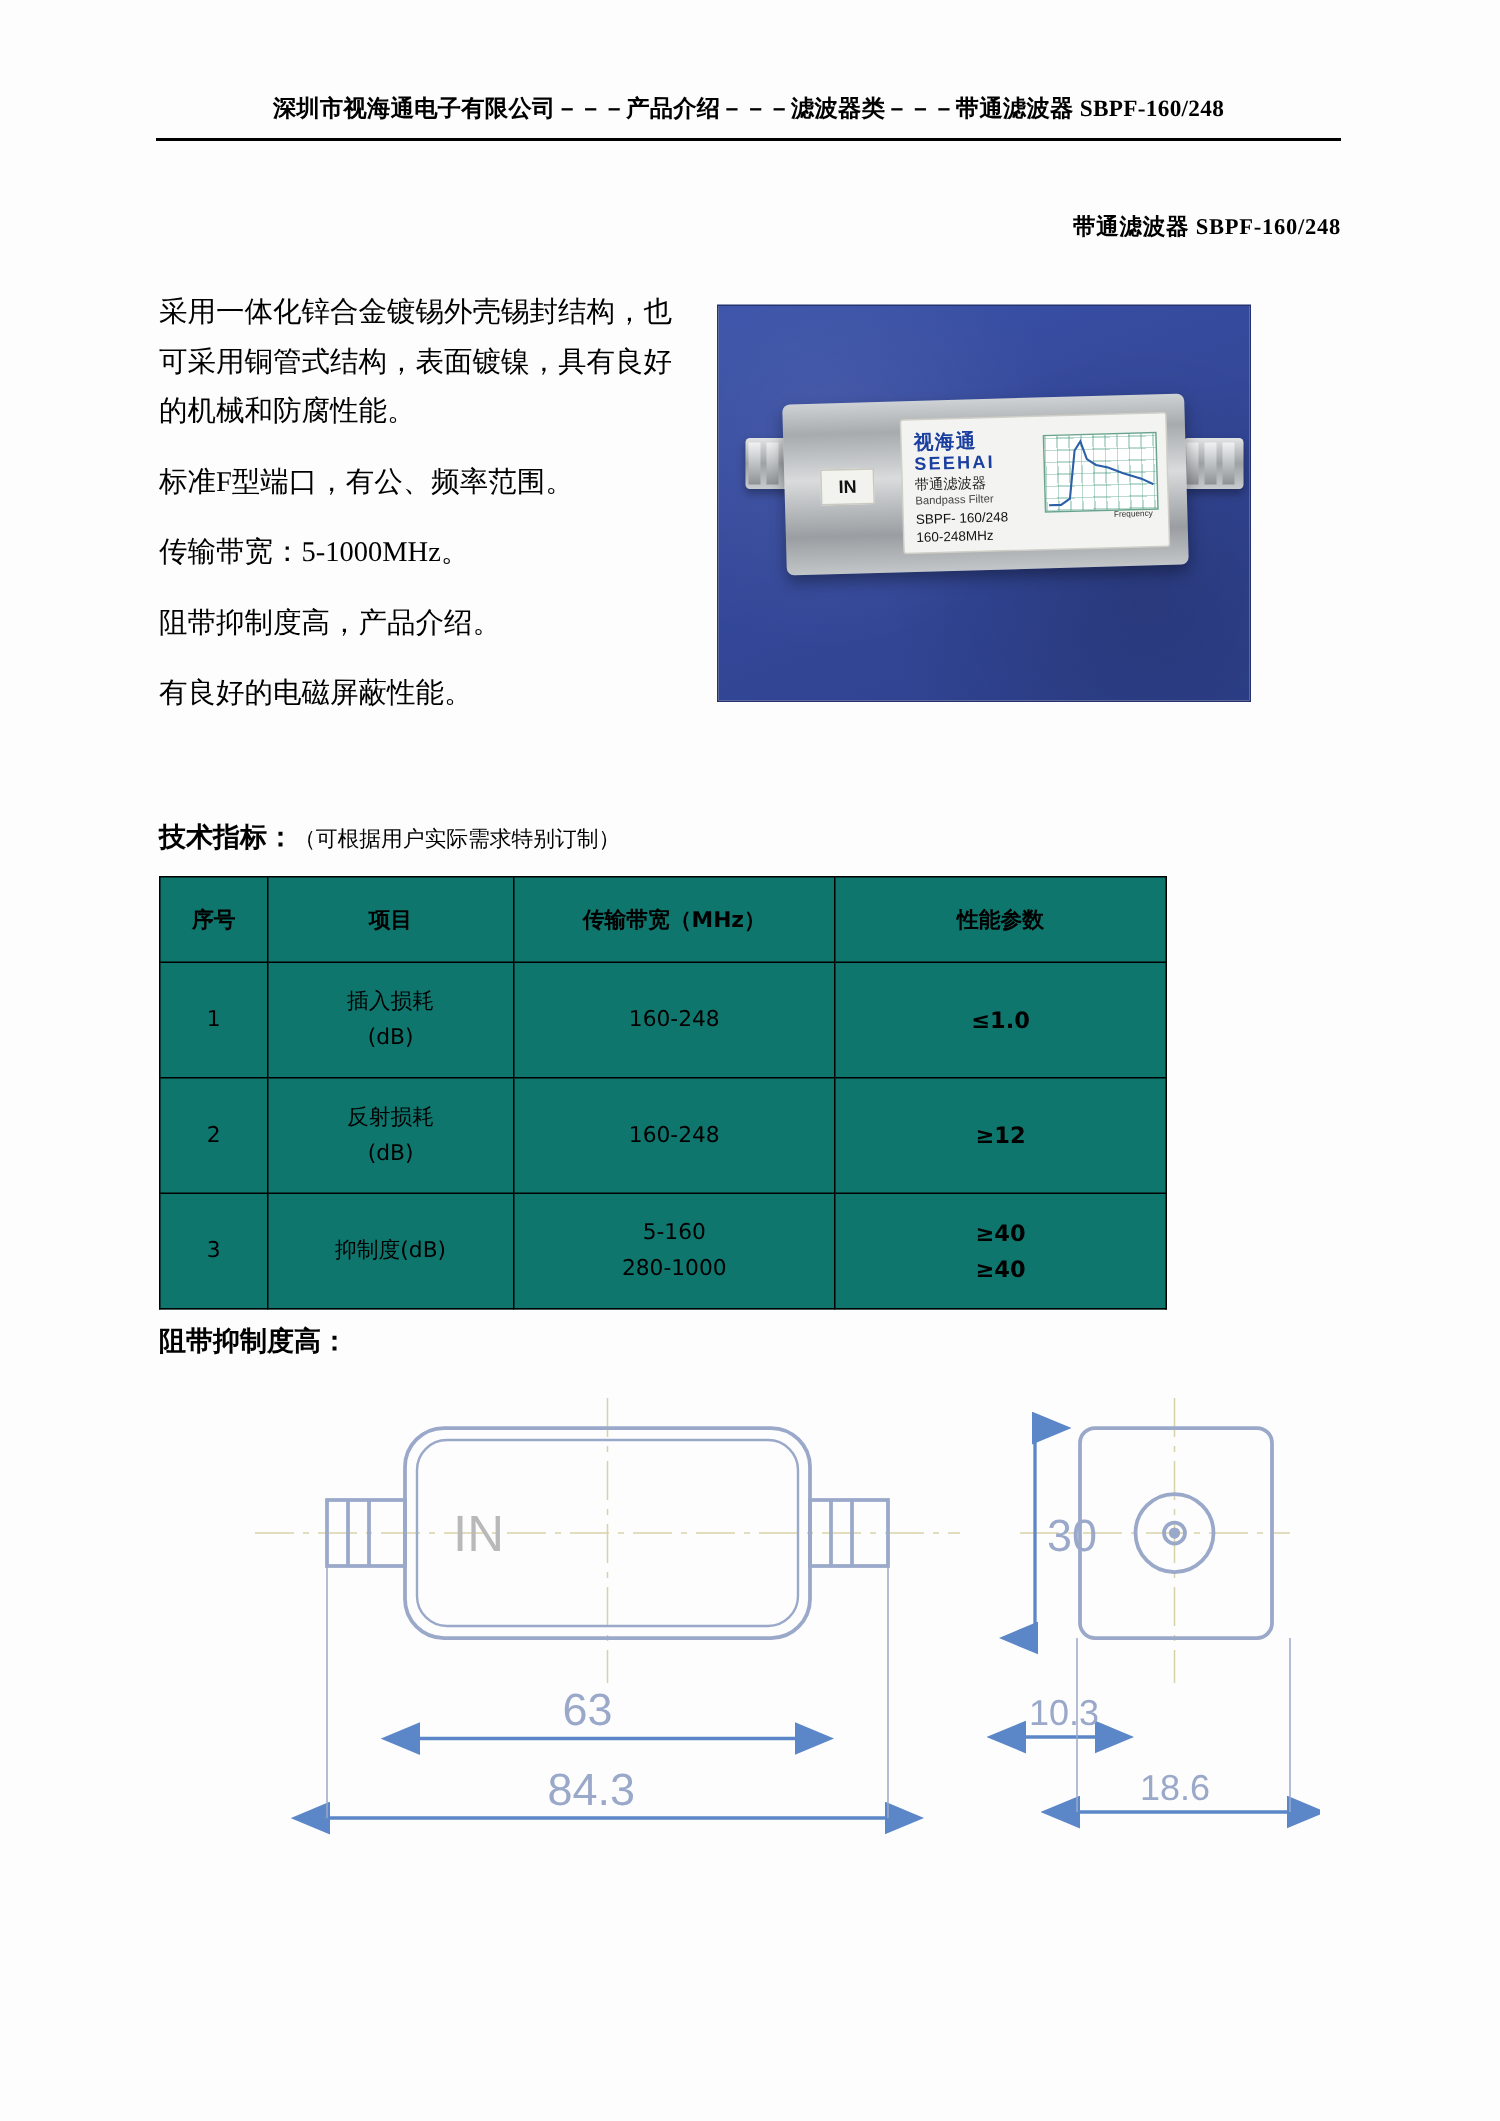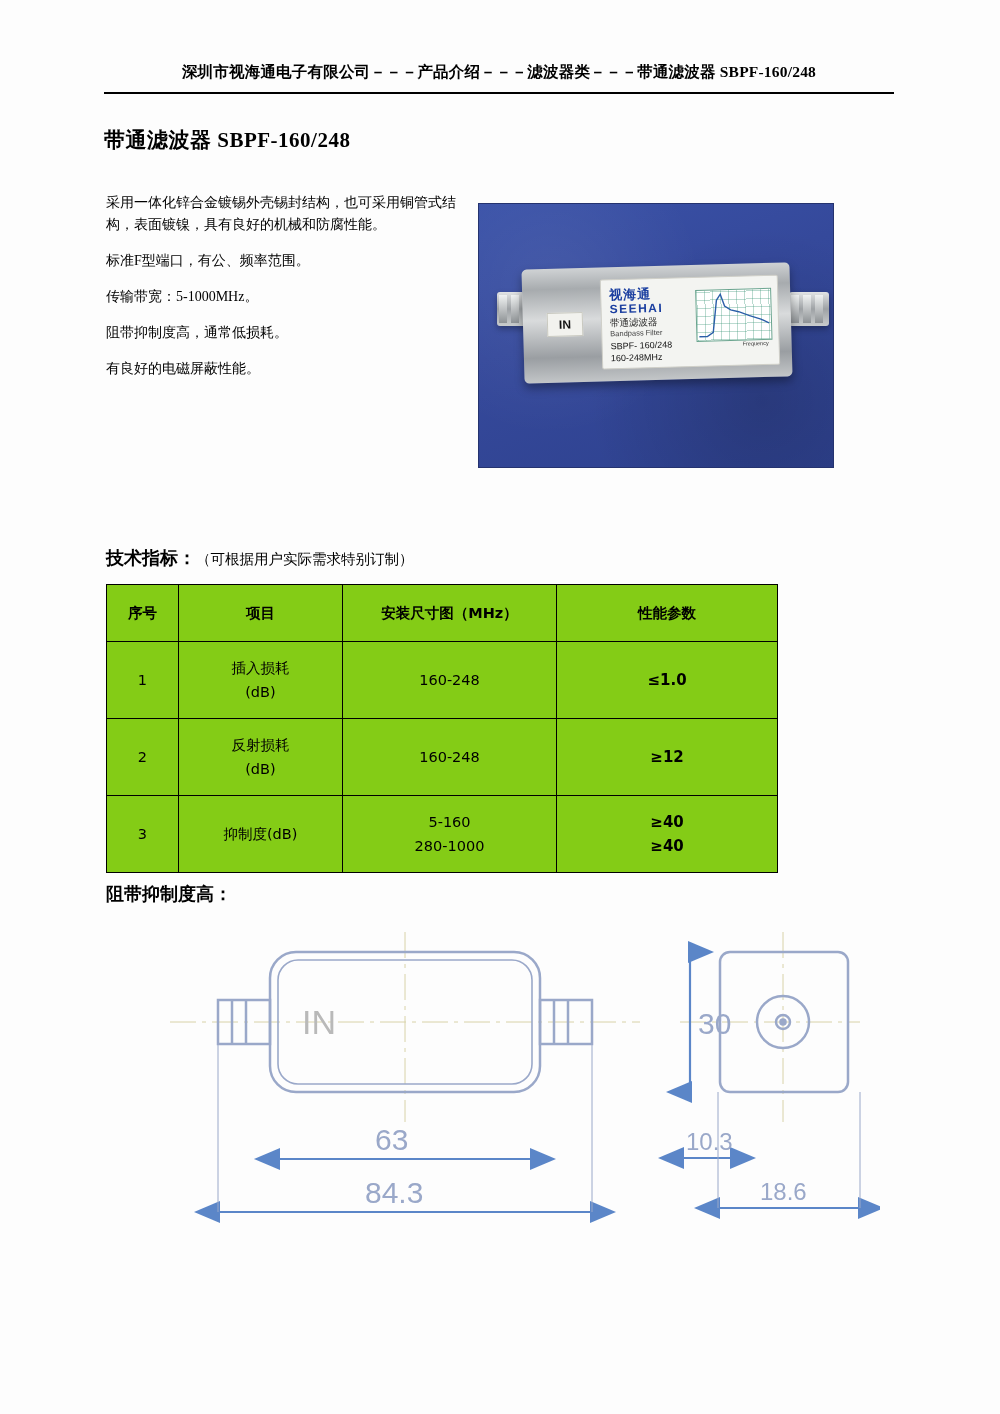--- a/index.html
+++ b/index.html
@@ -41,35 +41,35 @@
     left: 104px;
     top: 92px;
     width: 790px;
     height: 2px;
     background: #000;
   }
   
   .doc-title {
     position: absolute;
     left: 104px;
-    top: 126px;
+    top: 142px;
     width: 790px;
-    text-align: left;
-    font-size: 21px;
+    text-align: right;
+    font-size: 15px;
     font-weight: bold;
     letter-spacing: 0.5px;
   }
   
   .features {
     position: absolute;
     left: 106px;
     top: 192px;
     width: 350px;
-    font-size: 14px;
-    line-height: 22px;
+    font-size: 19px;
+    line-height: 33px;
   }
   .features p {
     margin: 0 0 14px 0;
   }
   
   .photo {
     position: absolute;
     left: 478px;
     top: 203px;
     width: 354px;
@@ -229,21 +229,21 @@
   }
   #tech-head { left: 106px; top: 546px; }
   #dim-head { left: 106px; top: 882px; }
   
   table.spec {
     position: absolute;
     left: 106px;
     top: 584px;
     width: 672px;
     border-collapse: collapse;
-    background: #84cc16;
+    background: #0f766e;
   }
   table.spec th, table.spec td {
     border: 1px solid #000;
     text-align: center;
     vertical-align: middle;
     font-family: "DejaVu Sans", sans-serif;
     font-size: 14.5px;
     padding: 0;
   }
   table.spec th { font-weight: bold; height: 56px; }
@@ -287,21 +287,21 @@
 
   <div class="header">深圳市视海通电子有限公司－－－产品介绍－－－滤波器类－－－带通滤波器 SBPF-160/248</div>
   <div class="header-rule"></div>
 
   <div class="doc-title">带通滤波器 SBPF-160/248</div>
 
   <div class="features">
     <p>采用一体化锌合金镀锡外壳锡封结构，也可采用铜管式结构，表面镀镍，具有良好的机械和防腐性能。</p>
     <p>标准F型端口，有公、频率范围。</p>
     <p>传输带宽：5-1000MHz。</p>
-    <p>阻带抑制度高，通常低损耗。</p>
+    <p>阻带抑制度高，产品介绍。</p>
     <p>有良好的电磁屏蔽性能。</p>
   </div>
 
   <div class="photo">
     <div class="photo-noise"></div>
 
     <div class="conn left">
       <div class="ring" style="left:2px"></div>
       <div class="ring" style="left:14px"></div>
       <div class="ring" style="left:26px"></div>
@@ -333,21 +333,21 @@
 
   <div class="sec-head" id="tech-head">
     <span>技术指标：</span><span class="sec-note">（可根据用户实际需求特别订制）</span>
   </div>
 
   <table class="spec">
     <thead>
       <tr>
         <th class="colA">序号</th>
         <th class="colB">项目</th>
-        <th class="colC">安装尺寸图（MHz）</th>
+        <th class="colC">传输带宽（MHz）</th>
         <th class="colD">性能参数</th>
       </tr>
     </thead>
     <tbody>
       <tr>
         <td class="num">1</td>
         <td>
           <span class="cellline">插入损耗</span>
           <span class="cellline">(dB)</span>
         </td>

